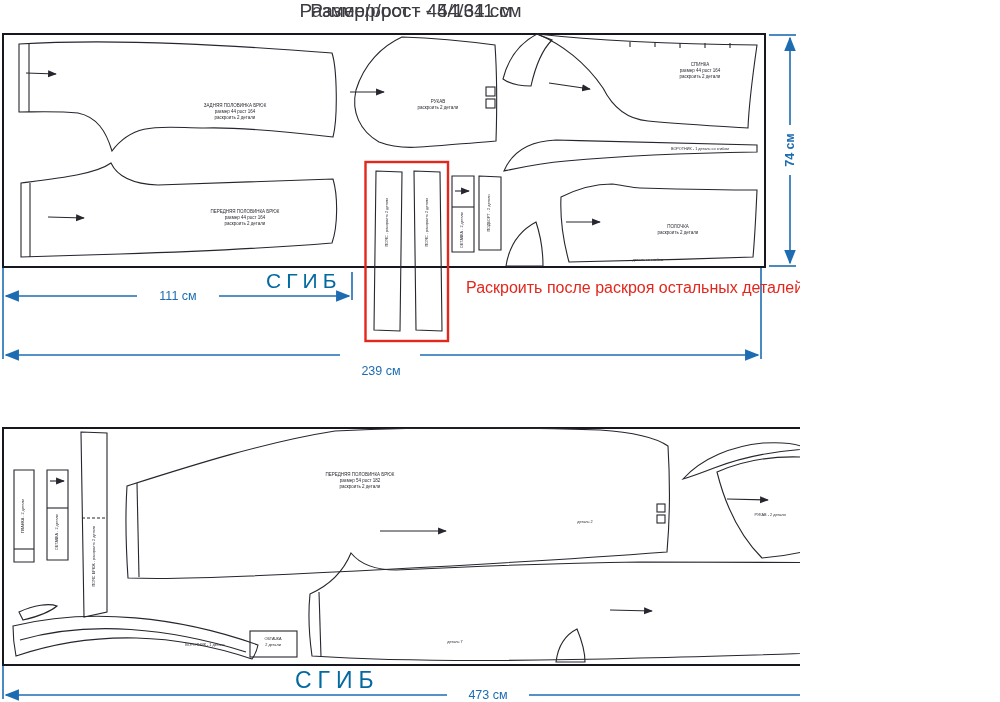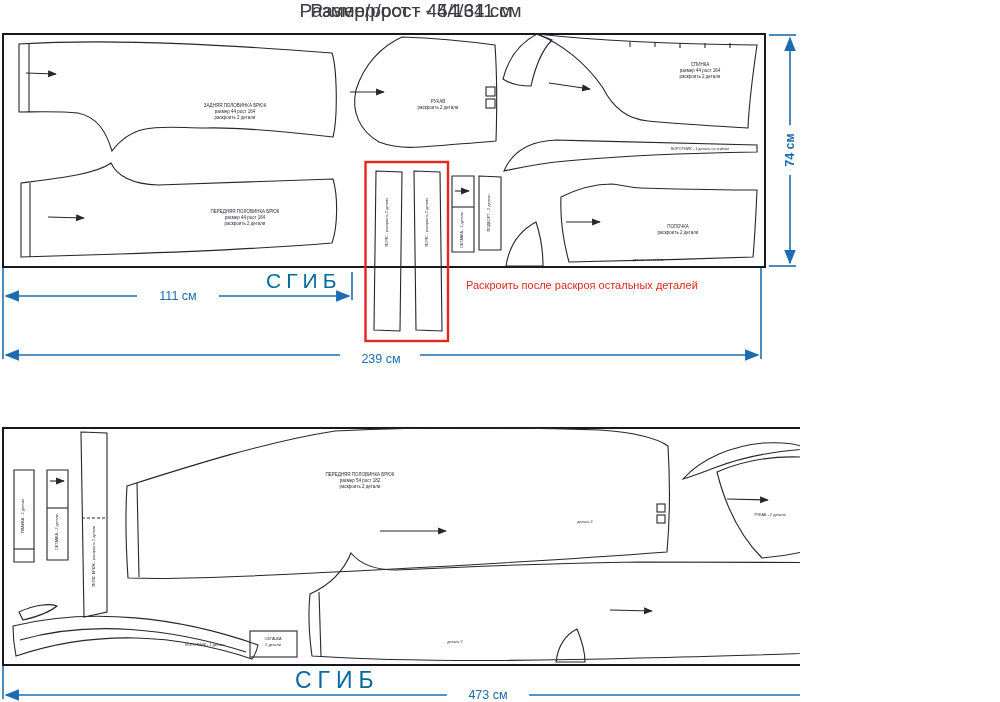--- a/index.html
+++ b/index.html
@@ -6,21 +6,21 @@
   .stage{position:relative;width:800px;height:702px;background:#fff;overflow:hidden;
          font-family:"Liberation Sans",sans-serif}
   .stage svg{position:absolute;left:0;top:0}
   .title{position:absolute;color:#3b3b41;font-size:19px;text-align:center;white-space:nowrap}
   .fold{position:absolute;color:#0369a1;font-weight:400;white-space:nowrap}
   .dimlab{position:absolute;color:#1d6cb2;font-weight:400;font-size:12.5px;text-align:center;
           background:#fff;white-space:nowrap}
   .dimvert{position:absolute;color:#1d6cb2;font-weight:700;font-size:12.5px;
            display:flex;align-items:center;justify-content:center;transform:rotate(-90deg);
            background:#fff;white-space:nowrap}
-  .note{position:absolute;color:#e3271d;font-size:11px;white-space:nowrap}
+  .note{position:absolute;color:#e3271d;font-size:16px;white-space:nowrap}
   text{font-family:"Liberation Sans",sans-serif;fill:#2b2b34;stroke:none}
   .t4{font-size:4.5px}
   .t3{font-size:3.8px}
 </style>
 </head>
 <body>
 
 <div class="stage">
 
   <svg width="1000" height="702" viewBox="0 0 1000 702">
@@ -197,18 +197,18 @@
 
   <div class="title" style="left:0;top:4;width:812px">Размер/рост - 44/164 см</div>
   <div class="title" style="left:0;top:398;width:832px">Размер/рост - 54/311 см</div>
 
   <div class="fold" style="left:266px;top:269px;font-size:21px;letter-spacing:5px">СГИБ</div>
   <div class="fold" style="left:295px;top:667px;font-size:23px;letter-spacing:6px">СГИБ</div>
 
   <div class="note" style="left:466px;top:279px">Раскроить после раскроя остальных деталей</div>
 
   <div class="dimlab" style="left:139px;top:289px;width:78px">111 см</div>
-  <div class="dimlab" style="left:342px;top:352px;width:78px">239 см</div>
+  <div class="dimlab" style="left:342px;top:364px;width:78px">239 см</div>
   <div class="dimvert" style="left:767px;top:127px;width:46px;height:46px">74 см</div>
   <div class="dimlab" style="left:449px;top:688px;width:78px">473 см</div>
   <div class="dimvert" style="left:970px;top:516px;width:46px;height:46px">74 см</div>
 
 </div>
 
 </body></html>

